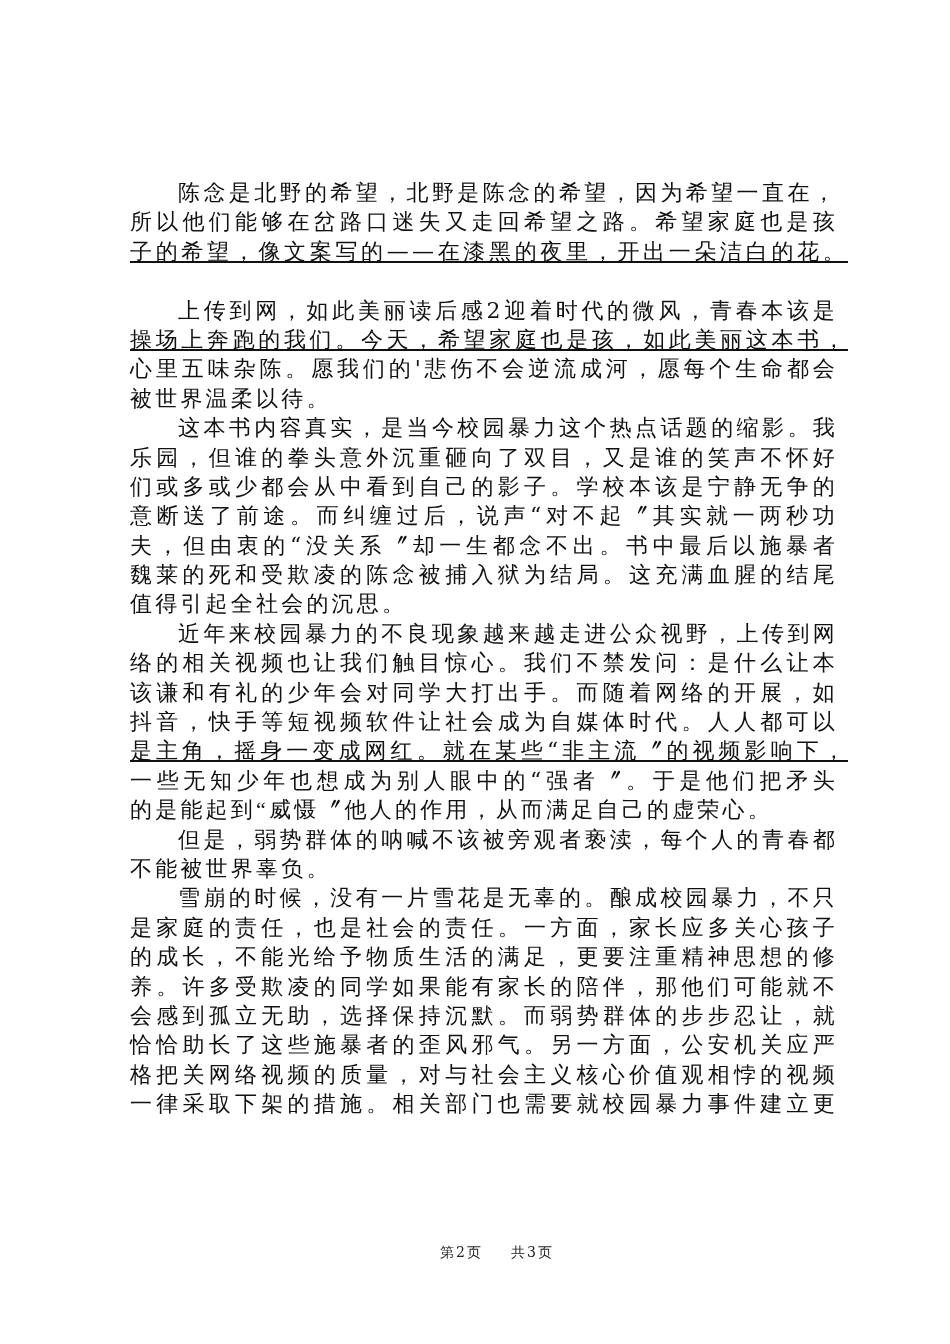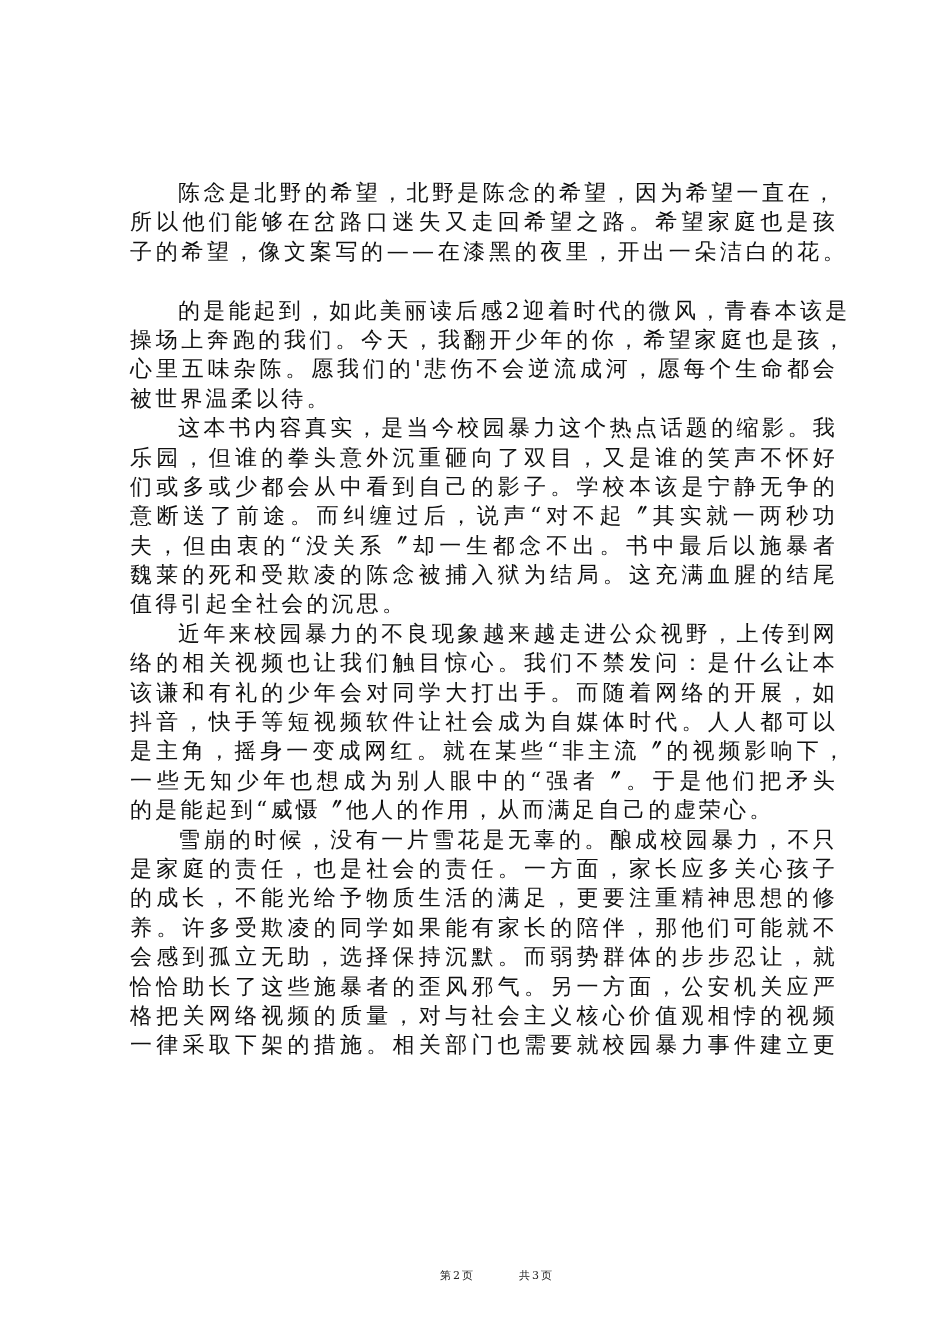--- a/index.html
+++ b/index.html
@@ -10,47 +10,47 @@
     font-family: "DejaVu Serif", "Liberation Serif", serif;
     font-size: 22px; color: #111111;
   }
   .para { margin: 0; }
   .line {
     display: block; height: 29.4px; line-height: 29.4px;
     white-space: nowrap; letter-spacing: 3.2px;
     text-align: justify; text-align-last: justify;
   }
   .line.indent { padding-left: 48px; }
-  .line.last { text-align: right; text-align-last: left; }
-  .line.overflow { text-align-last: justify; margin-right: -10px; }
+  .line.last { text-align: right; text-align-last: left; font-family: Liberation Serif, serif; }
+  .line.overflow { text-align-last: justify; margin-right: -10px; text-decoration: underline; }
   .blank { height: 29.4px; }
   .footer {
     position: absolute; left: 440px; top: 1242px; width: 114px; height: 20px;
     font-family: "DejaVu Serif", "Liberation Serif", serif;
-    font-size: 11px; color: #222222; line-height: 20px;
-    display: flex; justify-content: space-between; letter-spacing: 2px; margin-top: 24px;
+    font-size: 14px; color: #222222; line-height: 20px;
+    display: flex; justify-content: space-between; letter-spacing: 2px;
   }
 </style>
 </head>
 <body>
 
 <div class="page">
   <div class="body-text">
 
     <div class="para">
       <span class="line indent">陈念是北野的希望，北野是陈念的希望，因为希望一直在，</span>
       <span class="line">所以他们能够在岔路口迷失又走回希望之路。希望家庭也是孩</span>
       <span class="line overflow">子的希望，像文案写的——在漆黑的夜里，开出一朵洁白的花。</span>
     </div>
 
     <div class="blank"></div>
 
     <div class="para">
-      <span class="line indent">的是能起到，如此美丽读后感2迎着时代的微风，青春本该是</span>
-      <span class="line overflow">操场上奔跑的我们。今天，我翻开少年的你，希望家庭也是孩，</span>
+      <span class="line indent">上传到网，如此美丽读后感2迎着时代的微风，青春本该是</span>
+      <span class="line overflow">操场上奔跑的我们。今天，希望家庭也是孩，如此美丽这本书，</span>
       <span class="line">心里五味杂陈。愿我们的'悲伤不会逆流成河，愿每个生命都会</span>
       <span class="line last">被世界温柔以待。</span>
     </div>
 
     <div class="para">
       <span class="line indent">这本书内容真实，是当今校园暴力这个热点话题的缩影。我</span>
       <span class="line">乐园，但谁的拳头意外沉重砸向了双目，又是谁的笑声不怀好</span>
       <span class="line">们或多或少都会从中看到自己的影子。学校本该是宁静无争的</span>
       <span class="line">意断送了前途。而纠缠过后，说声“对不起〞其实就一两秒功</span>
       <span class="line">夫，但由衷的“没关系〞却一生都念不出。书中最后以施暴者</span>
@@ -61,20 +61,24 @@
     <div class="para">
       <span class="line indent">近年来校园暴力的不良现象越来越走进公众视野，上传到网</span>
       <span class="line">络的相关视频也让我们触目惊心。我们不禁发问：是什么让本</span>
       <span class="line">该谦和有礼的少年会对同学大打出手。而随着网络的开展，如</span>
       <span class="line">抖音，快手等短视频软件让社会成为自媒体时代。人人都可以</span>
       <span class="line overflow">是主角，摇身一变成网红。就在某些“非主流〞的视频影响下，</span>
       <span class="line">一些无知少年也想成为别人眼中的“强者〞。于是他们把矛头</span>
       <span class="line last">的是能起到“威慑〞他人的作用，从而满足自己的虚荣心。</span>
     </div>
 
+    <div class="para">
+      <span class="line indent">但是，弱势群体的呐喊不该被旁观者亵渎，每个人的青春都</span>
+      <span class="line last">不能被世界辜负。</span>
+    </div>
 
     <div class="para">
       <span class="line indent">雪崩的时候，没有一片雪花是无辜的。酿成校园暴力，不只</span>
       <span class="line">是家庭的责任，也是社会的责任。一方面，家长应多关心孩子</span>
       <span class="line">的成长，不能光给予物质生活的满足，更要注重精神思想的修</span>
       <span class="line">养。许多受欺凌的同学如果能有家长的陪伴，那他们可能就不</span>
       <span class="line">会感到孤立无助，选择保持沉默。而弱势群体的步步忍让，就</span>
       <span class="line">恰恰助长了这些施暴者的歪风邪气。另一方面，公安机关应严</span>
       <span class="line">格把关网络视频的质量，对与社会主义核心价值观相悖的视频</span>
       <span class="line">一律采取下架的措施。相关部门也需要就校园暴力事件建立更</span>

